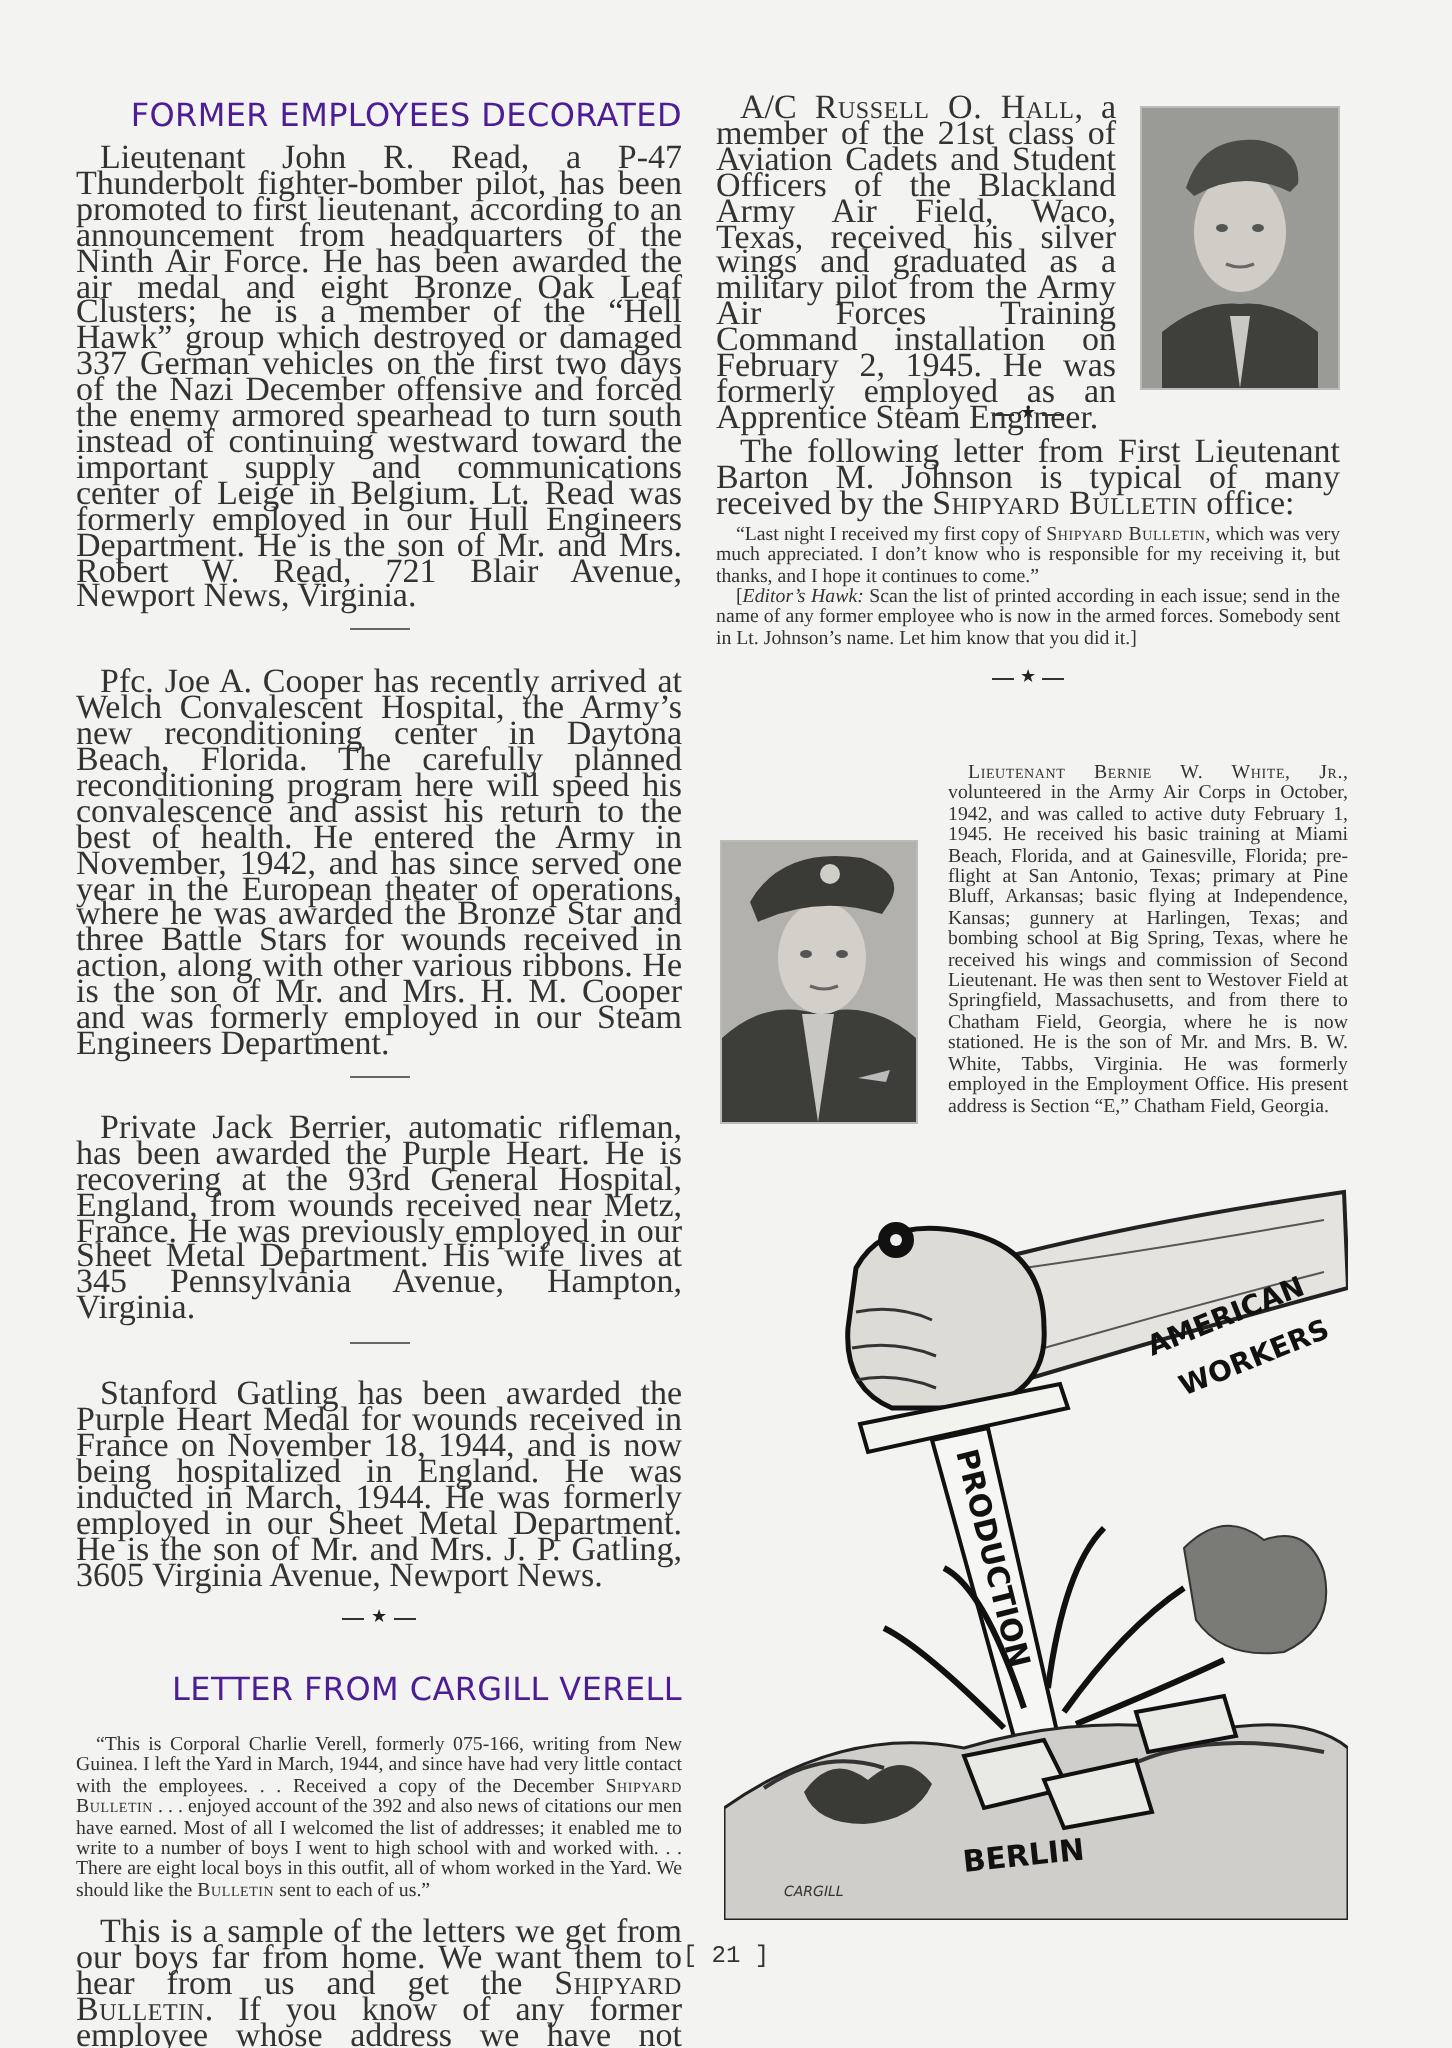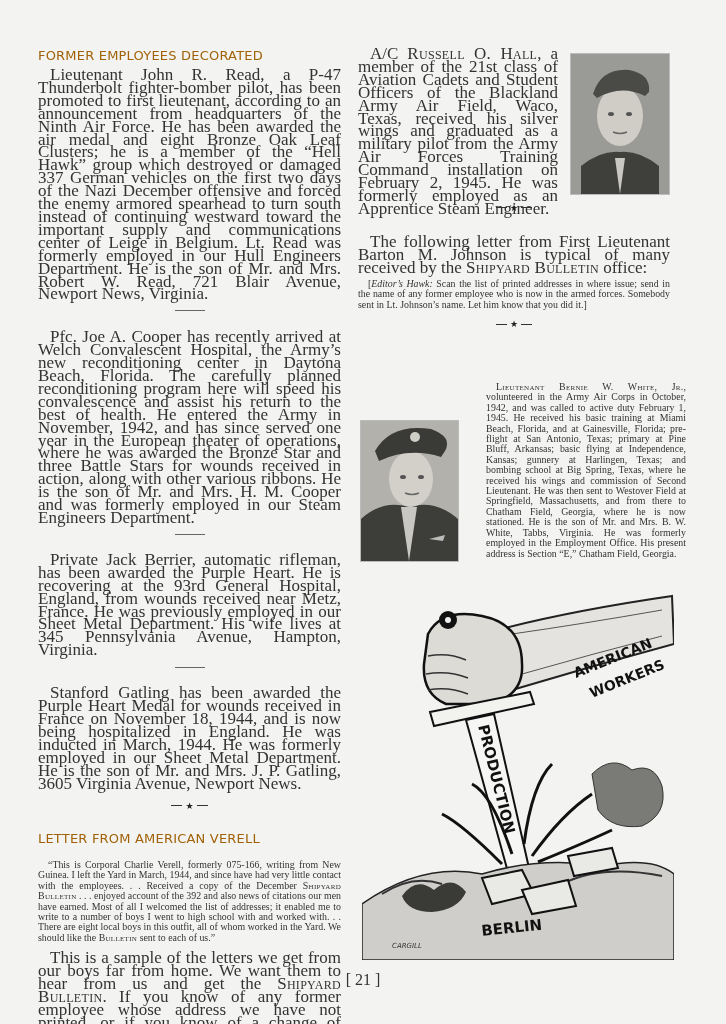--- a/index.html
+++ b/index.html
@@ -10,24 +10,24 @@
     color: #2c2c2c;
     position: relative;
   }
   .page { position: absolute; inset: 0; }
   .col-left { position: absolute; left: 38px; top: 48px; width: 303px; }
   .col-right { position: absolute; left: 358px; top: 48px; width: 312px; }
 
   h2.heading {
     font-family: "DejaVu Sans", "Liberation Sans", sans-serif;
     font-weight: normal;
-    font-size: 13px;
+    font-size: 16px;
     letter-spacing: 0.2px;
-    text-align: left;
-    color: #a16207;
+    text-align: right;
+    color: #4c1d95;
     margin: 0 0 6px 0;
   }
   p.body {
     font-family: "Liberation Serif", "DejaVu Serif", serif;
     font-size: 17px;
     line-height: 12.9px;
     text-align: justify;
     text-indent: 12px;
     margin: 0;
     color: #333;
@@ -61,22 +61,22 @@
   
   .photo {
     position: absolute; background: linear-gradient(180deg, #8a8a88 0%, #5d5d5b 55%, #3c3c3a 100%);
     border: 1px solid #bbb;
   }
   .photo svg { width: 100%; height: 100%; display: block; }
 
   .footer {
     position: absolute; left: 0; right: 0; top: 971px;
     text-align: center;
-    font-family: Liberation Serif, serif;
-    font-size: 16px; color: #333;
+    font-family: Liberation Mono, monospace;
+    font-size: 12px; color: #333;
   }
 
   .cartoon { position: absolute; left: 362px; top: 594px; width: 312px; height: 366px; }
   .cartoon svg { width: 100%; height: 100%; }
 </style>
 </head>
 <body>
 
 <div class="page">
 
@@ -93,48 +93,49 @@
     <p class="body">Private Jack Berrier, automatic rifleman, has been awarded the Purple Heart. He is recovering at the 93rd General Hospital, England, from wounds received near Metz, France. He was previously employed in our Sheet Metal Department. His wife lives at 345 Pennsylvania Avenue, Hampton, Virginia.</p>
     <div style="height:10px"></div>
     <div class="rule"></div>
     <div style="height:19px"></div>
     <p class="body">Stanford Gatling has been awarded the Purple Heart Medal for wounds received in France on November 18, 1944, and is now being hospitalized in England. He was inducted in March, 1944. He was formerly employed in our Sheet Metal Department. He is the son of Mr. and Mrs. J. P. Gatling, 3605 Virginia Avenue, Newport News.</p>
     <div style="height:10px"></div>
     <div class="star-sep">
       <span class="dash"></span><span class="star">★</span><span class="dash"></span>
     </div>
     <div style="height:20px"></div>
-    <h2 class="heading">LETTER FROM AMERICAN VERELL</h2>
+    <h2 class="heading">LETTER FROM CARGILL VERELL</h2>
     <div style="height:8px"></div>
     <p class="small"><span>“This is Corporal Charlie Verell, formerly 075-166, writing from New Guinea. I left the Yard in March, 1944, and since have had very little contact with the employees. . . Received a copy of the December </span><span class="sc">Shipyard Bulletin</span><span> . . . enjoyed account of the 392 and also news of citations our men have earned. Most of all I welcomed the list of addresses; it enabled me to write to a number of boys I went to high school with and worked with. . . There are eight local boys in this outfit, all of whom worked in the Yard. We should like the </span><span class="sc">Bulletin</span><span> sent to each of us.”</span></p>
     <div style="height:9px"></div>
     <p class="body"><span>This is a sample of the letters we get from our boys far from home. We want them to hear from us and get the </span><span class="sc">Shipyard Bulletin</span><span>. If you know of any former employee whose address we have not printed, or if you know of a change of address, please send it to the </span><span class="sc">Shipyard Bulletin</span><span>. Strange to relate, even Charlie Verell failed to give us the names of the other soldiers in his outfit.</span></p>
   </div>
 
   <div class="col-right">
     <div style="width:200px">
       <p class="body" style="text-align:justify"><span>A/C </span><span class="sc">Russell O. Hall</span><span>, a member of the 21st class of Aviation Cadets and Student Officers of the Blackland Army Air Field, Waco, Texas, received his silver wings and graduated as a military pilot from the Army Air Forces Training Command installation on February 2, 1945. He was formerly employed as an Apprentice Steam Engineer.</span></p>
     </div>
     <div style="position:absolute; left:0; top:154px; width:312px;">
       <div class="star-sep">
         <span class="dash"></span><span class="star">★</span><span class="dash"></span>
       </div>
     </div>
 
-    <div style="position:absolute; left:0; top:188px; width:312px;">
+    <div style="position:absolute; left:0; top:172px; width:312px;">
       <p class="body"><span>The following letter from First Lieutenant Barton M. Johnson is typical of many received by the </span><span class="sc">Shipyard Bulletin</span><span> office:</span></p>
       <div style="height:4px"></div>
-      <p class="small"><span>[</span><span class="it">Editor’s Hawk:</span><span> Scan the list of printed addresses in where issue; send in the name of any former employee who is now in the armed forces. Somebody sent in Lt. Johnson’s name. Let him know that you did it.]</span></p>
+      <p class="small"><span>“Last night I received my first copy of </span><span class="sc">Shipyard Bulletin</span><span>, which was very much appreciated. I don’t know who is responsible for my receiving it, but thanks, and I hope it continues to come.”</span></p>
+      <p class="small"><span>[</span><span class="it">Editor’s Hawk:</span><span> Scan the list of printed according in each issue; send in the name of any former employee who is now in the armed forces. Somebody sent in Lt. Johnson’s name. Let him know that you did it.]</span></p>
       <div style="height:9px"></div>
       <div class="star-sep">
         <span class="dash"></span><span class="star">★</span><span class="dash"></span>
       </div>
     </div>
 
-    <div style="position:absolute; left:16px; top:334px; width:312px;">
+    <div style="position:absolute; left:4px; top:334px; width:312px;">
       <p class="small" style="text-indent:10px">
         <span style="float:left; width:104px; height:152px; margin:25px 8px 0 0;"></span><span class="sc">Lieutenant Bernie W. White, Jr.</span><span>, volunteered in the Army Air Corps in October, 1942, and was called to active duty February 1, 1945. He received his basic training at Miami Beach, Florida, and at Gainesville, Florida; pre-flight at San Antonio, Texas; primary at Pine Bluff, Arkansas; basic flying at Independence, Kansas; gunnery at Harlingen, Texas; and bombing school at Big Spring, Texas, where he received his wings and commission of Second Lieutenant. He was then sent to Westover Field at Springfield, Massachusetts, and from there to Chatham Field, Georgia, where he is now stationed. He is the son of Mr. and Mrs. B. W. White, Tabbs, Virginia. He was formerly employed in the Employment Office. His present address is Section “E,” Chatham Field, Georgia.</span>
       </p>
     </div>
   </div>
 
   <div class="photo" style="left:570px; top:53px; width:98px; height:140px;" title="Portrait of A/C Russell O. Hall in garrison cap">
     <svg viewBox="0 0 98 140" preserveAspectRatio="none">
       <rect x="0" y="0" width="98" height="140" fill="#9a9a97"></rect>
       <path d="M10 140 L10 112 Q30 96 49 98 Q68 96 88 112 L88 140 Z" fill="#3f3f3c"></path>

